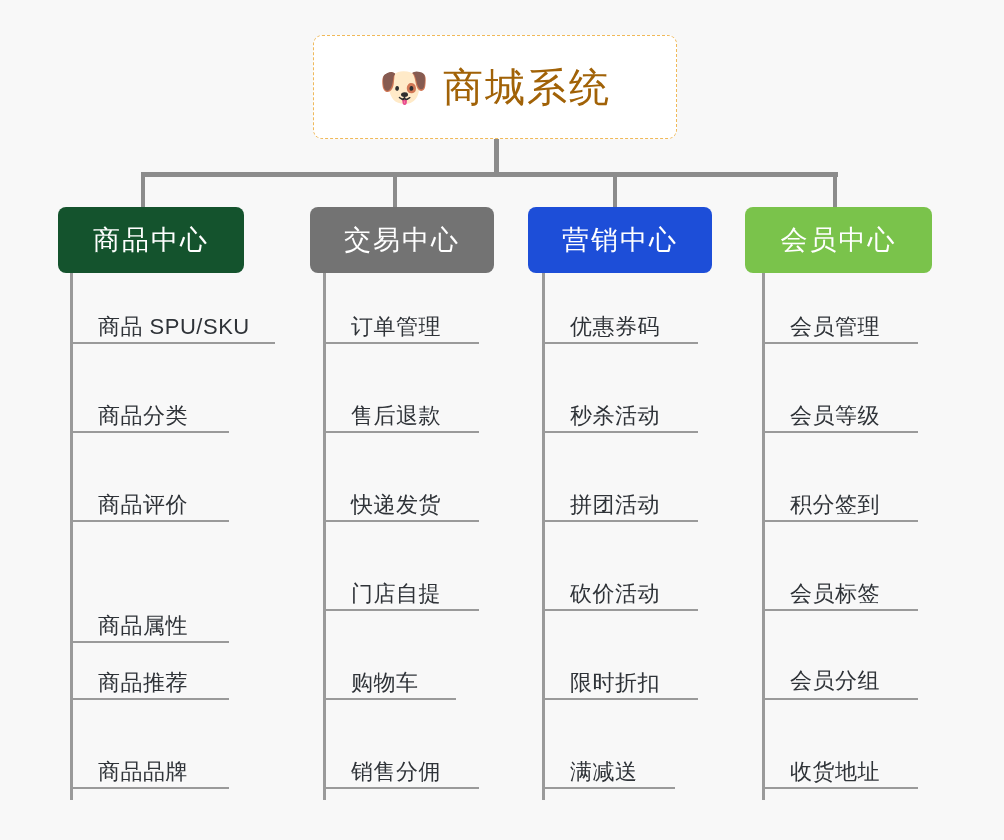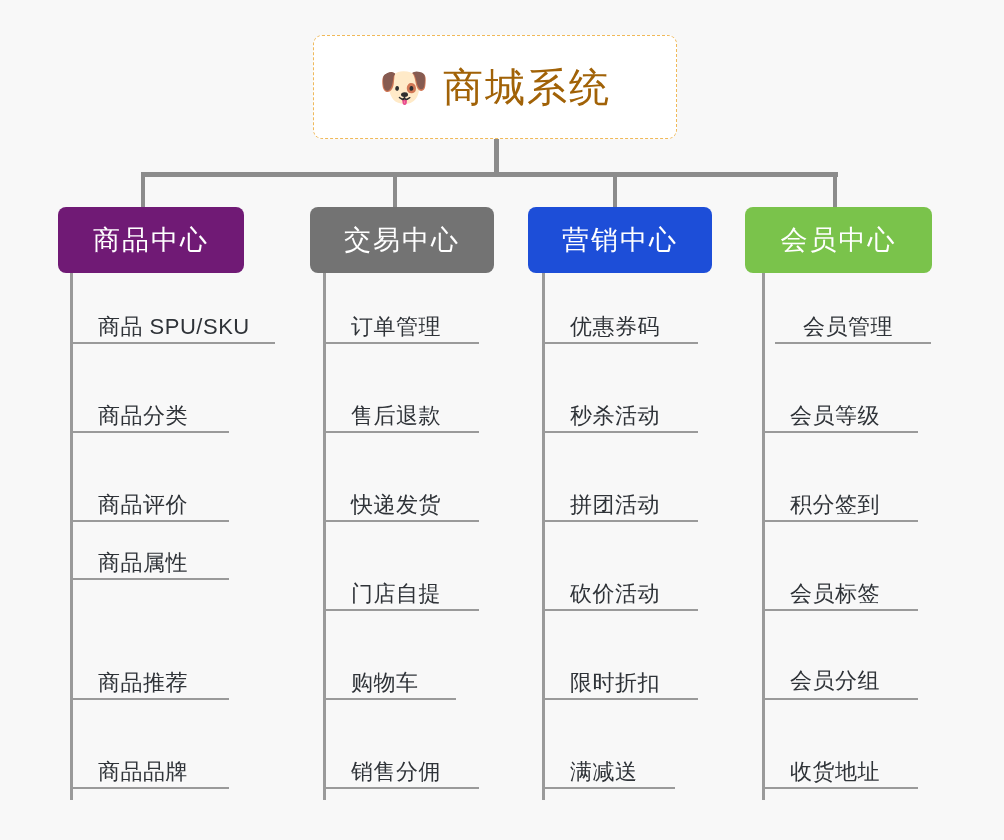--- a/index.html
+++ b/index.html
@@ -107,35 +107,35 @@
     <span class="root-title">商城系统</span>
   </div>
 
   <div class="conn conn-v" style="left:494px; top:139px; width:5px; height:37px;"></div>
   <div class="conn conn-h" style="left:141px; top:172px; width:697px; height:5px;"></div>
   <div class="conn conn-v" style="left:141px; top:172px; height:36px;"></div>
   <div class="conn conn-v" style="left:393px; top:172px; height:36px;"></div>
   <div class="conn conn-v" style="left:613px; top:172px; height:36px;"></div>
   <div class="conn conn-v" style="left:833px; top:172px; height:36px;"></div>
 
-  <div class="col-header" style="left:58px; top:207px; width:186px; background:#701a75;">
+  <div class="col-header" style="left:58px; top:207px; width:186px; background:#14532d;">
     <span>商品中心</span>
   </div>
   <div class="col-spine" style="left:70px; top:273px; height:527px;"></div>
 
   <div class="leaf" style="left:70px; top:288px; width:205px;">
     <span class="leaf-label">商品 SPU/SKU</span>
   </div>
   <div class="leaf" style="left:70px; top:377px; width:159px;">
     <span class="leaf-label">商品分类</span>
   </div>
   <div class="leaf" style="left:70px; top:466px; width:159px;">
     <span class="leaf-label">商品评价</span>
   </div>
-  <div class="leaf" style="left:70px; top:524px; width:159px;">
+  <div class="leaf" style="left:70px; top:587px; width:159px;">
     <span class="leaf-label">商品属性</span>
   </div>
   <div class="leaf" style="left:70px; top:644px; width:159px;">
     <span class="leaf-label">商品推荐</span>
   </div>
   <div class="leaf" style="left:70px; top:733px; width:159px;">
     <span class="leaf-label">商品品牌</span>
   </div>
 
   <div class="col-header" style="left:310px; top:207px; width:184px; background:#737373;">
@@ -184,21 +184,21 @@
   </div>
   <div class="leaf" style="left:542px; top:733px; width:133px;">
     <span class="leaf-label">满减送</span>
   </div>
 
   <div class="col-header" style="left:745px; top:207px; width:187px; background:#7ac34b;">
     <span>会员中心</span>
   </div>
   <div class="col-spine" style="left:762px; top:273px; height:527px;"></div>
 
-  <div class="leaf" style="left:762px; top:288px; width:156px;margin-left:13px;">
+  <div class="leaf" style="left:762px; top:288px; width:156px;">
     <span class="leaf-label">会员管理</span>
   </div>
   <div class="leaf" style="left:762px; top:377px; width:156px;">
     <span class="leaf-label">会员等级</span>
   </div>
   <div class="leaf" style="left:762px; top:466px; width:156px;">
     <span class="leaf-label">积分签到</span>
   </div>
   <div class="leaf" style="left:762px; top:555px; width:156px;text-align:right;">
     <span class="leaf-label">会员标签</span>

